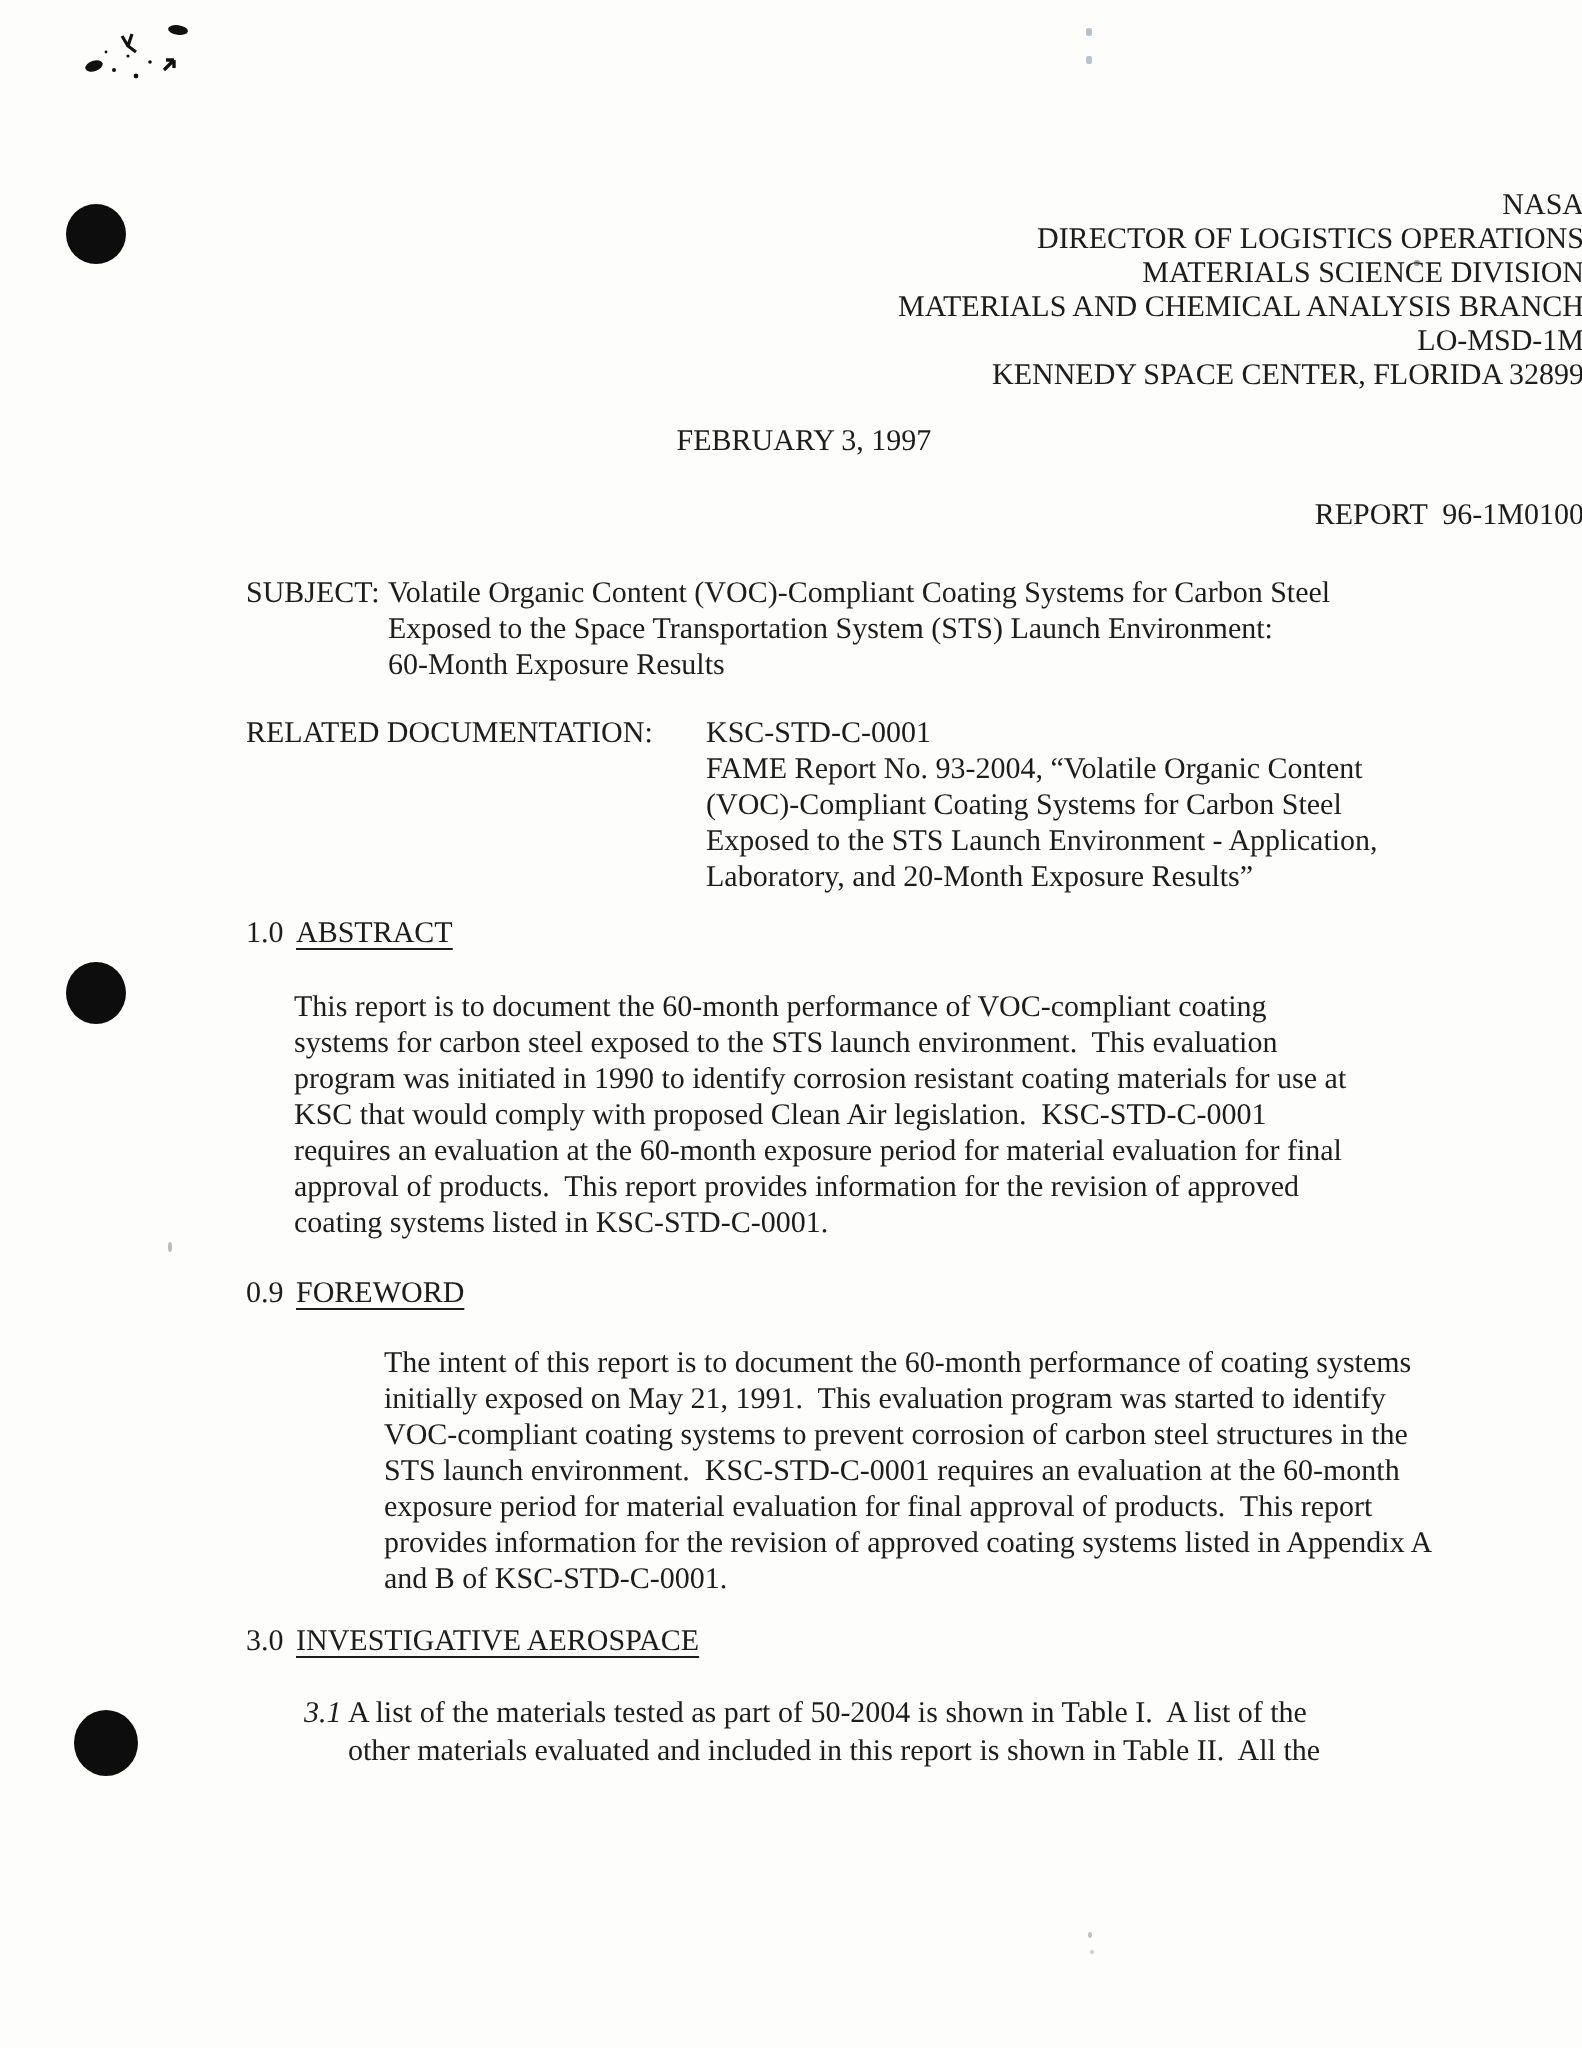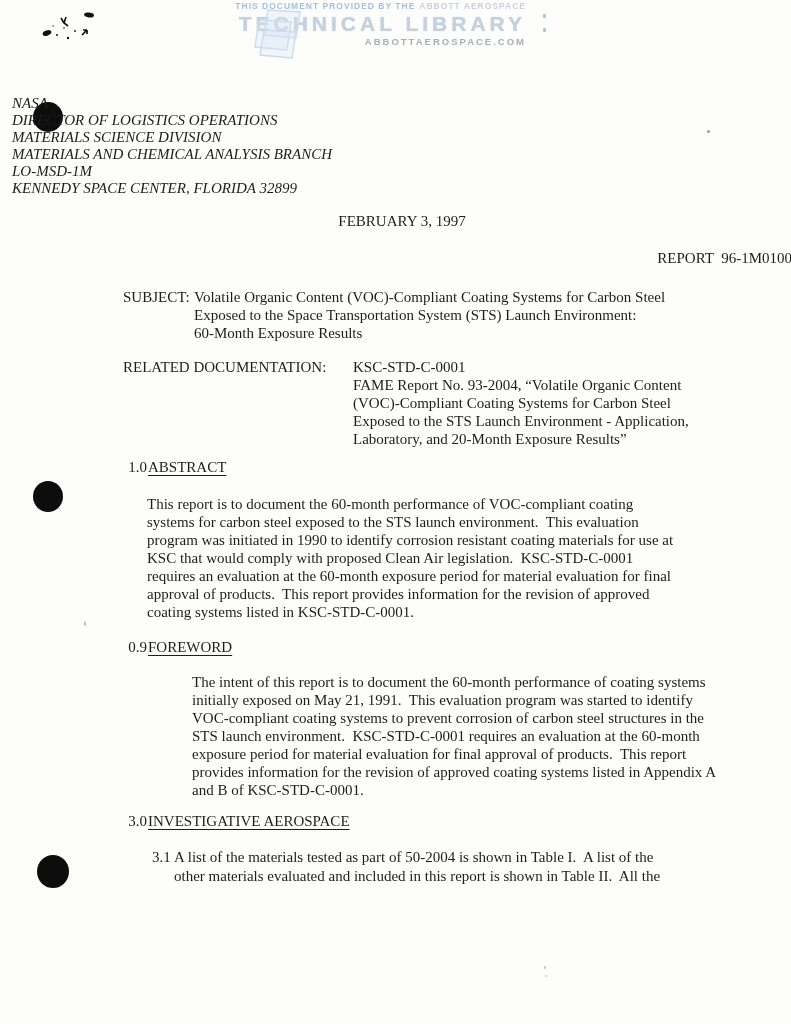--- a/index.html
+++ b/index.html
@@ -24,40 +24,40 @@
   .wm-site{font-size:9.5px;font-weight:bold;letter-spacing:2px;color:#a6afb8;margin-top:3px;}
   .wm-colon{position:absolute;top:14px;left:543px;width:4px;height:22px;}
   .wm-colon i{position:absolute;left:0;width:3px;height:4px;background:#b9c3ce;border-radius:1px;}
   
   .hole{position:absolute;border-radius:50%;background:#0d0d0d;}
   .hole1{left:33px;top:102px;width:30px;height:30px;}
   .hole2{left:33px;top:481px;width:30px;height:31px;}
   .hole3{left:37px;top:855px;width:32px;height:33px;}
   .speck{position:absolute;background:#9a9a9a;border-radius:50%;}
   
-  .letterhead{top:95px;left:12px;width:780px;text-align:left;
-              font-size:15px;line-height:17px;font-style:italic;}
+  .letterhead{top:95px;left:12px;width:780px;text-align:right;
+              font-size:15px;line-height:17px;}
   .dateline{top:213px;left:12px;width:780px;text-align:center;font-size:15px;}
   .reportline{top:250px;left:12px;width:780px;text-align:right;font-size:15px;}
   
   .body-text{font-size:15px;line-height:18px;}
   .subject-label{top:288px;left:123px;}
   .subject-text{top:288px;left:194px;}
   .related-label{top:358px;left:123px;}
   .related-text{top:358px;left:353px;}
   .sec-head{font-size:15px;}
-  .sec-num{display:inline-block;width:24px;text-align:right;}
+  .sec-num{display:inline-block;width:24px;}
   .sec-title{text-decoration:underline;text-underline-offset:3px;margin-left:1px;}
   .head1{top:459px;left:123px;}
   .para1{top:495px;left:147px;}
   .head2{top:639px;left:123px;}
   .para2{top:673px;left:147px;margin-left:45px;}
   .head3{top:813px;left:123px;}
   .sub-block{top:848px;left:152px;line-height:19px;}
-  .sub-num{position:absolute;left:0;top:0;}
+  .sub-num{position:absolute;left:0;top:0;font-style:italic;}
   .sub-text{margin-left:22px;}
 </style>
 </head>
 <body>
 
 <div class="page">
 
   <svg class="abs" style="left:35px;top:8px;" width="72" height="36" viewBox="0 0 72 36">
     <ellipse cx="12" cy="25" rx="4.5" ry="2.6" fill="#111" transform="rotate(-18 12 25)"></ellipse>
     <path d="M26 10 l3 5 M31 9 l-2 6 l4 3" stroke="#111" stroke-width="1.6" fill="none"></path>
@@ -72,32 +72,20 @@
 
   <div class="hole hole1"></div>
   <div class="hole hole2"></div>
   <div class="hole hole3"></div>
 
   <div class="speck" style="left:707px;top:130px;width:3px;height:3px;"></div>
   <div class="speck" style="left:84px;top:621px;width:2px;height:5px;background:#bbb;"></div>
   <div class="speck" style="left:544px;top:966px;width:2px;height:3px;background:#c2c2c2;"></div>
   <div class="speck" style="left:545px;top:975px;width:2px;height:2px;background:#cccccc;"></div>
 
-  <div class="wm">
-    <svg class="abs" style="left:20px;top:6px;" width="64" height="52" viewBox="0 0 64 52">
-      <g fill="rgba(214,230,244,0.30)" stroke="#cbdded" stroke-width="1.5">
-        <path d="M18 2 L50 4 L46 30 L14 27 Z"></path>
-        <path d="M9 12 L41 14 L37 42 L5 39 Z"></path>
-        <path d="M14 22 L46 24 L42 50 L10 47 Z"></path>
-      </g>
-    </svg>
-    <div class="wm-line1"><span class="wm-prefix">THIS DOCUMENT PROVIDED BY THE</span><span class="wm-brand">ABBOTT AEROSPACE</span></div>
-    <div class="wm-title">TECHNICAL LIBRARY</div>
-    <div class="wm-site">ABBOTTAEROSPACE.COM</div>
-  </div>
   <div class="wm-colon">
     <i style="top:0;"></i>
       <i style="top:14px;"></i>
   </div>
 
   <div class="abs letterhead lines">NASA
 DIRECTOR OF LOGISTICS OPERATIONS
 MATERIALS SCIENCE DIVISION
 MATERIALS AND CHEMICAL ANALYSIS BRANCH
 LO-MSD-1M

